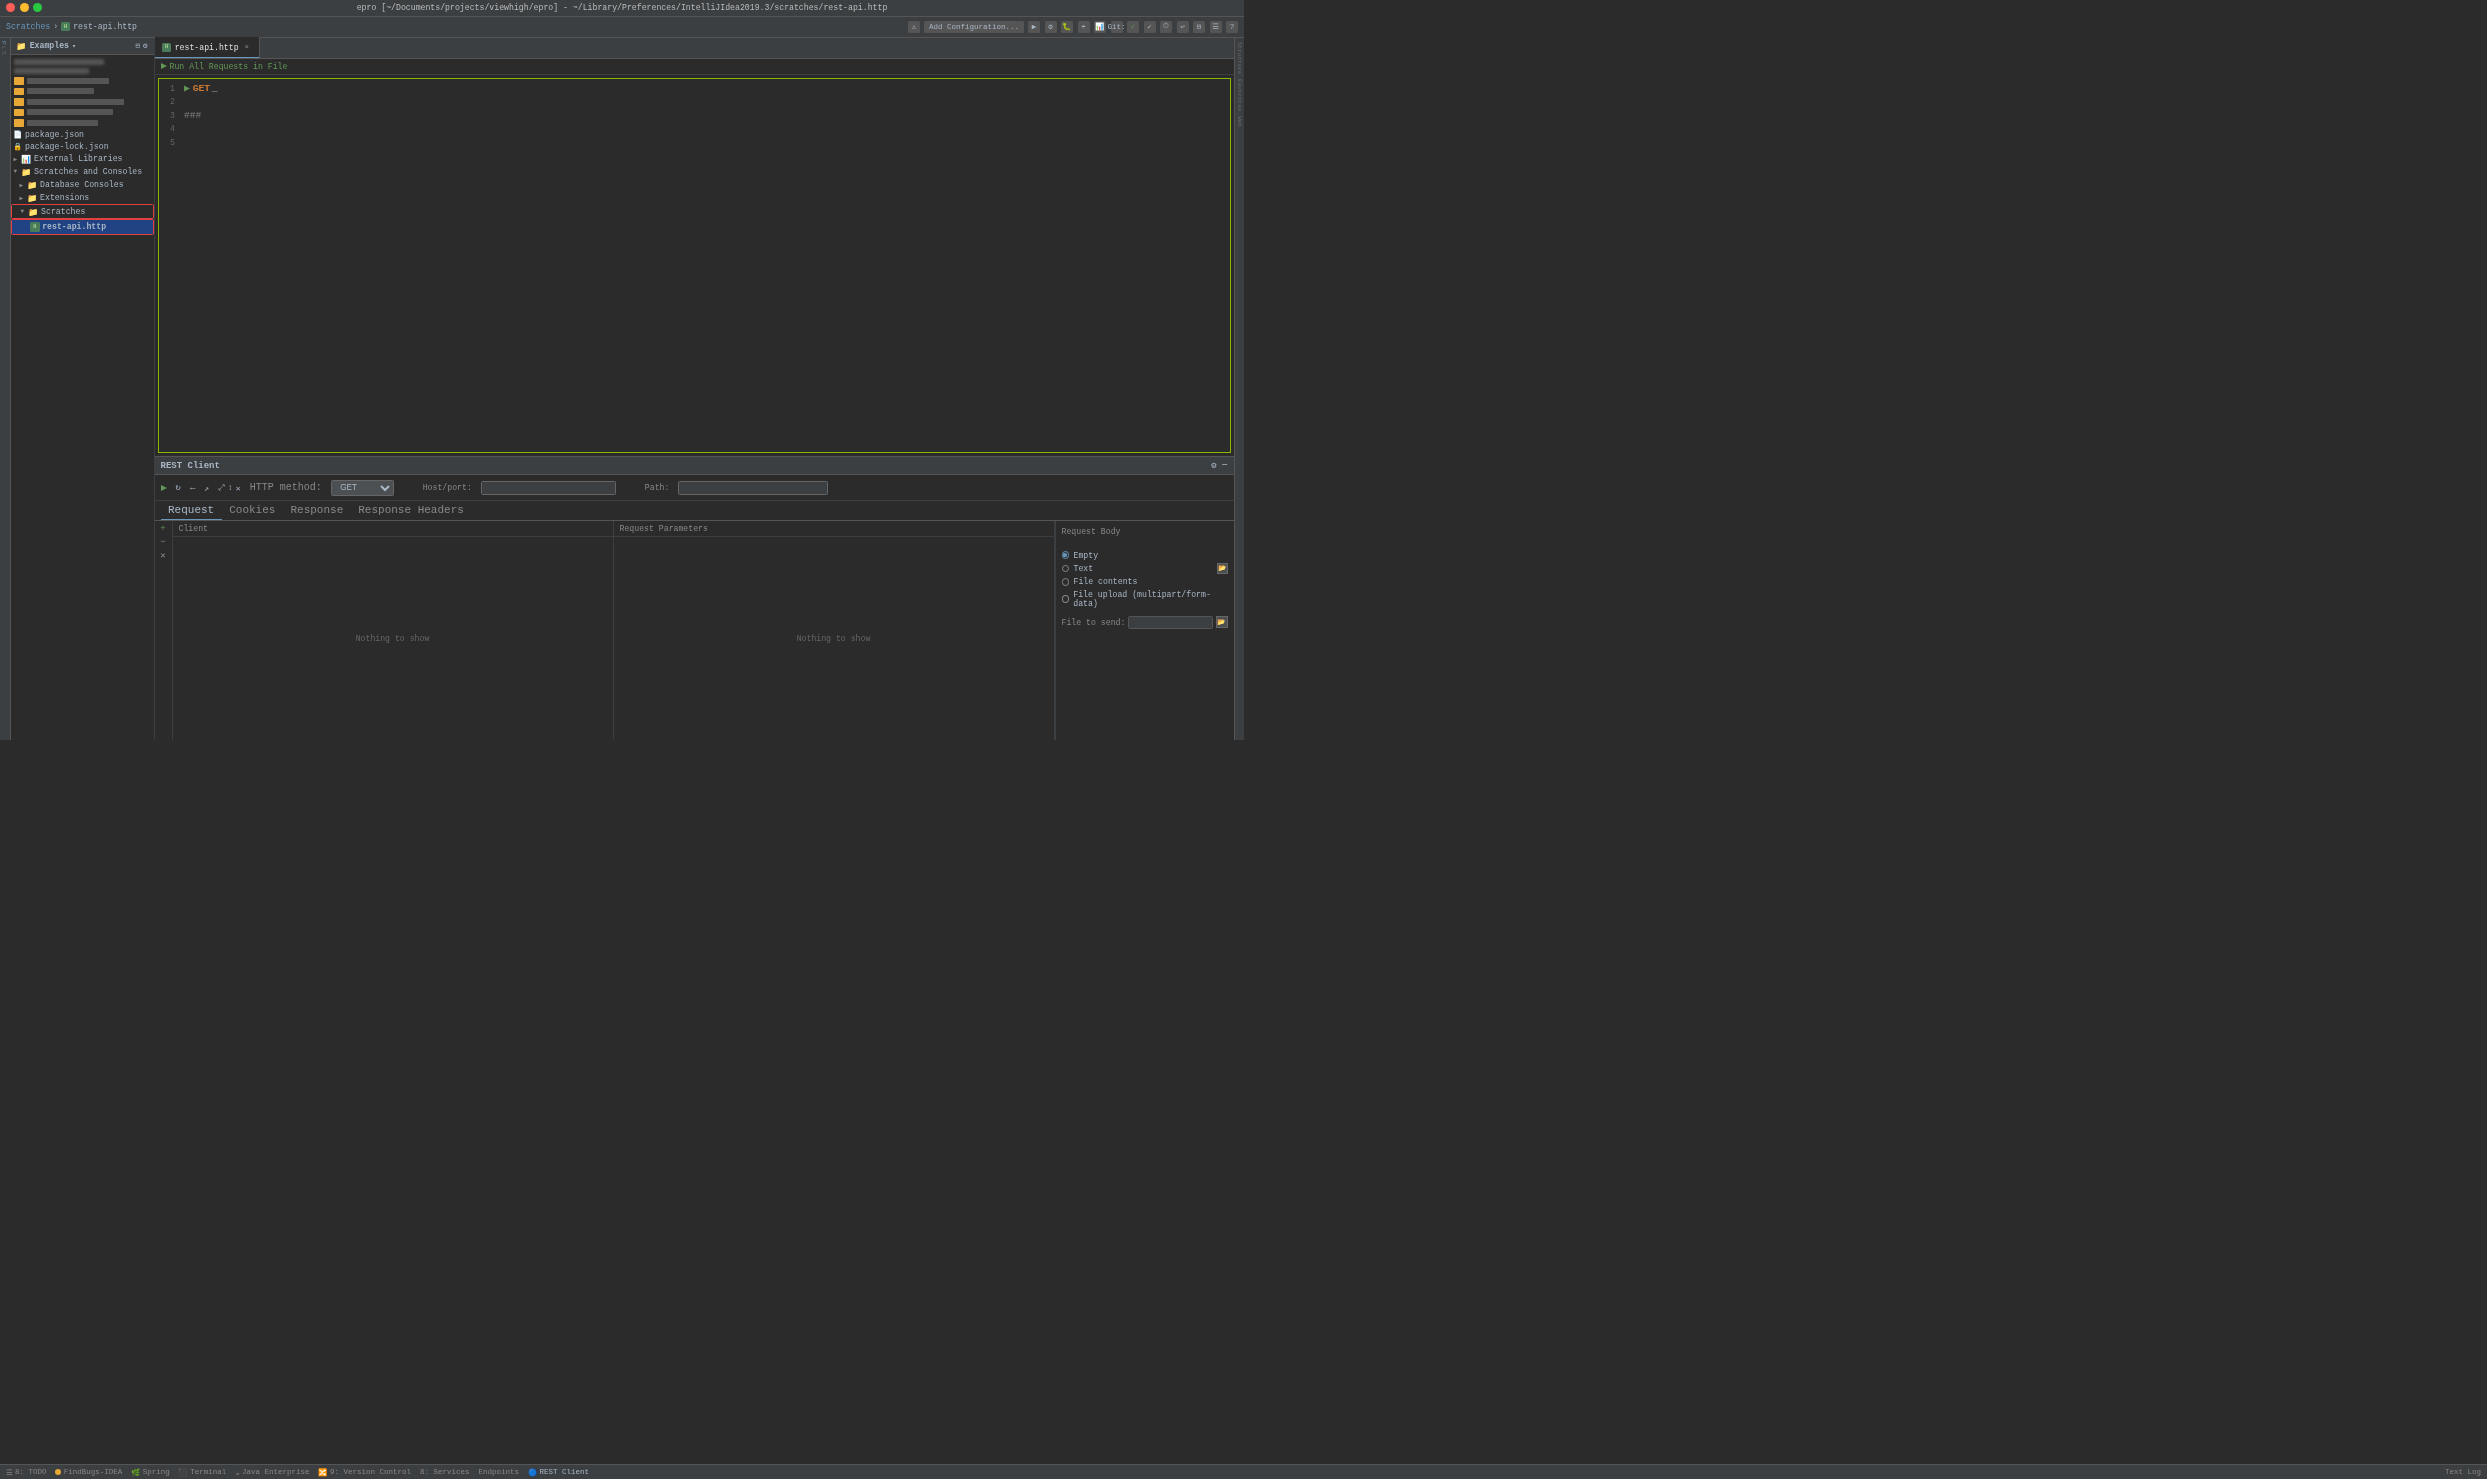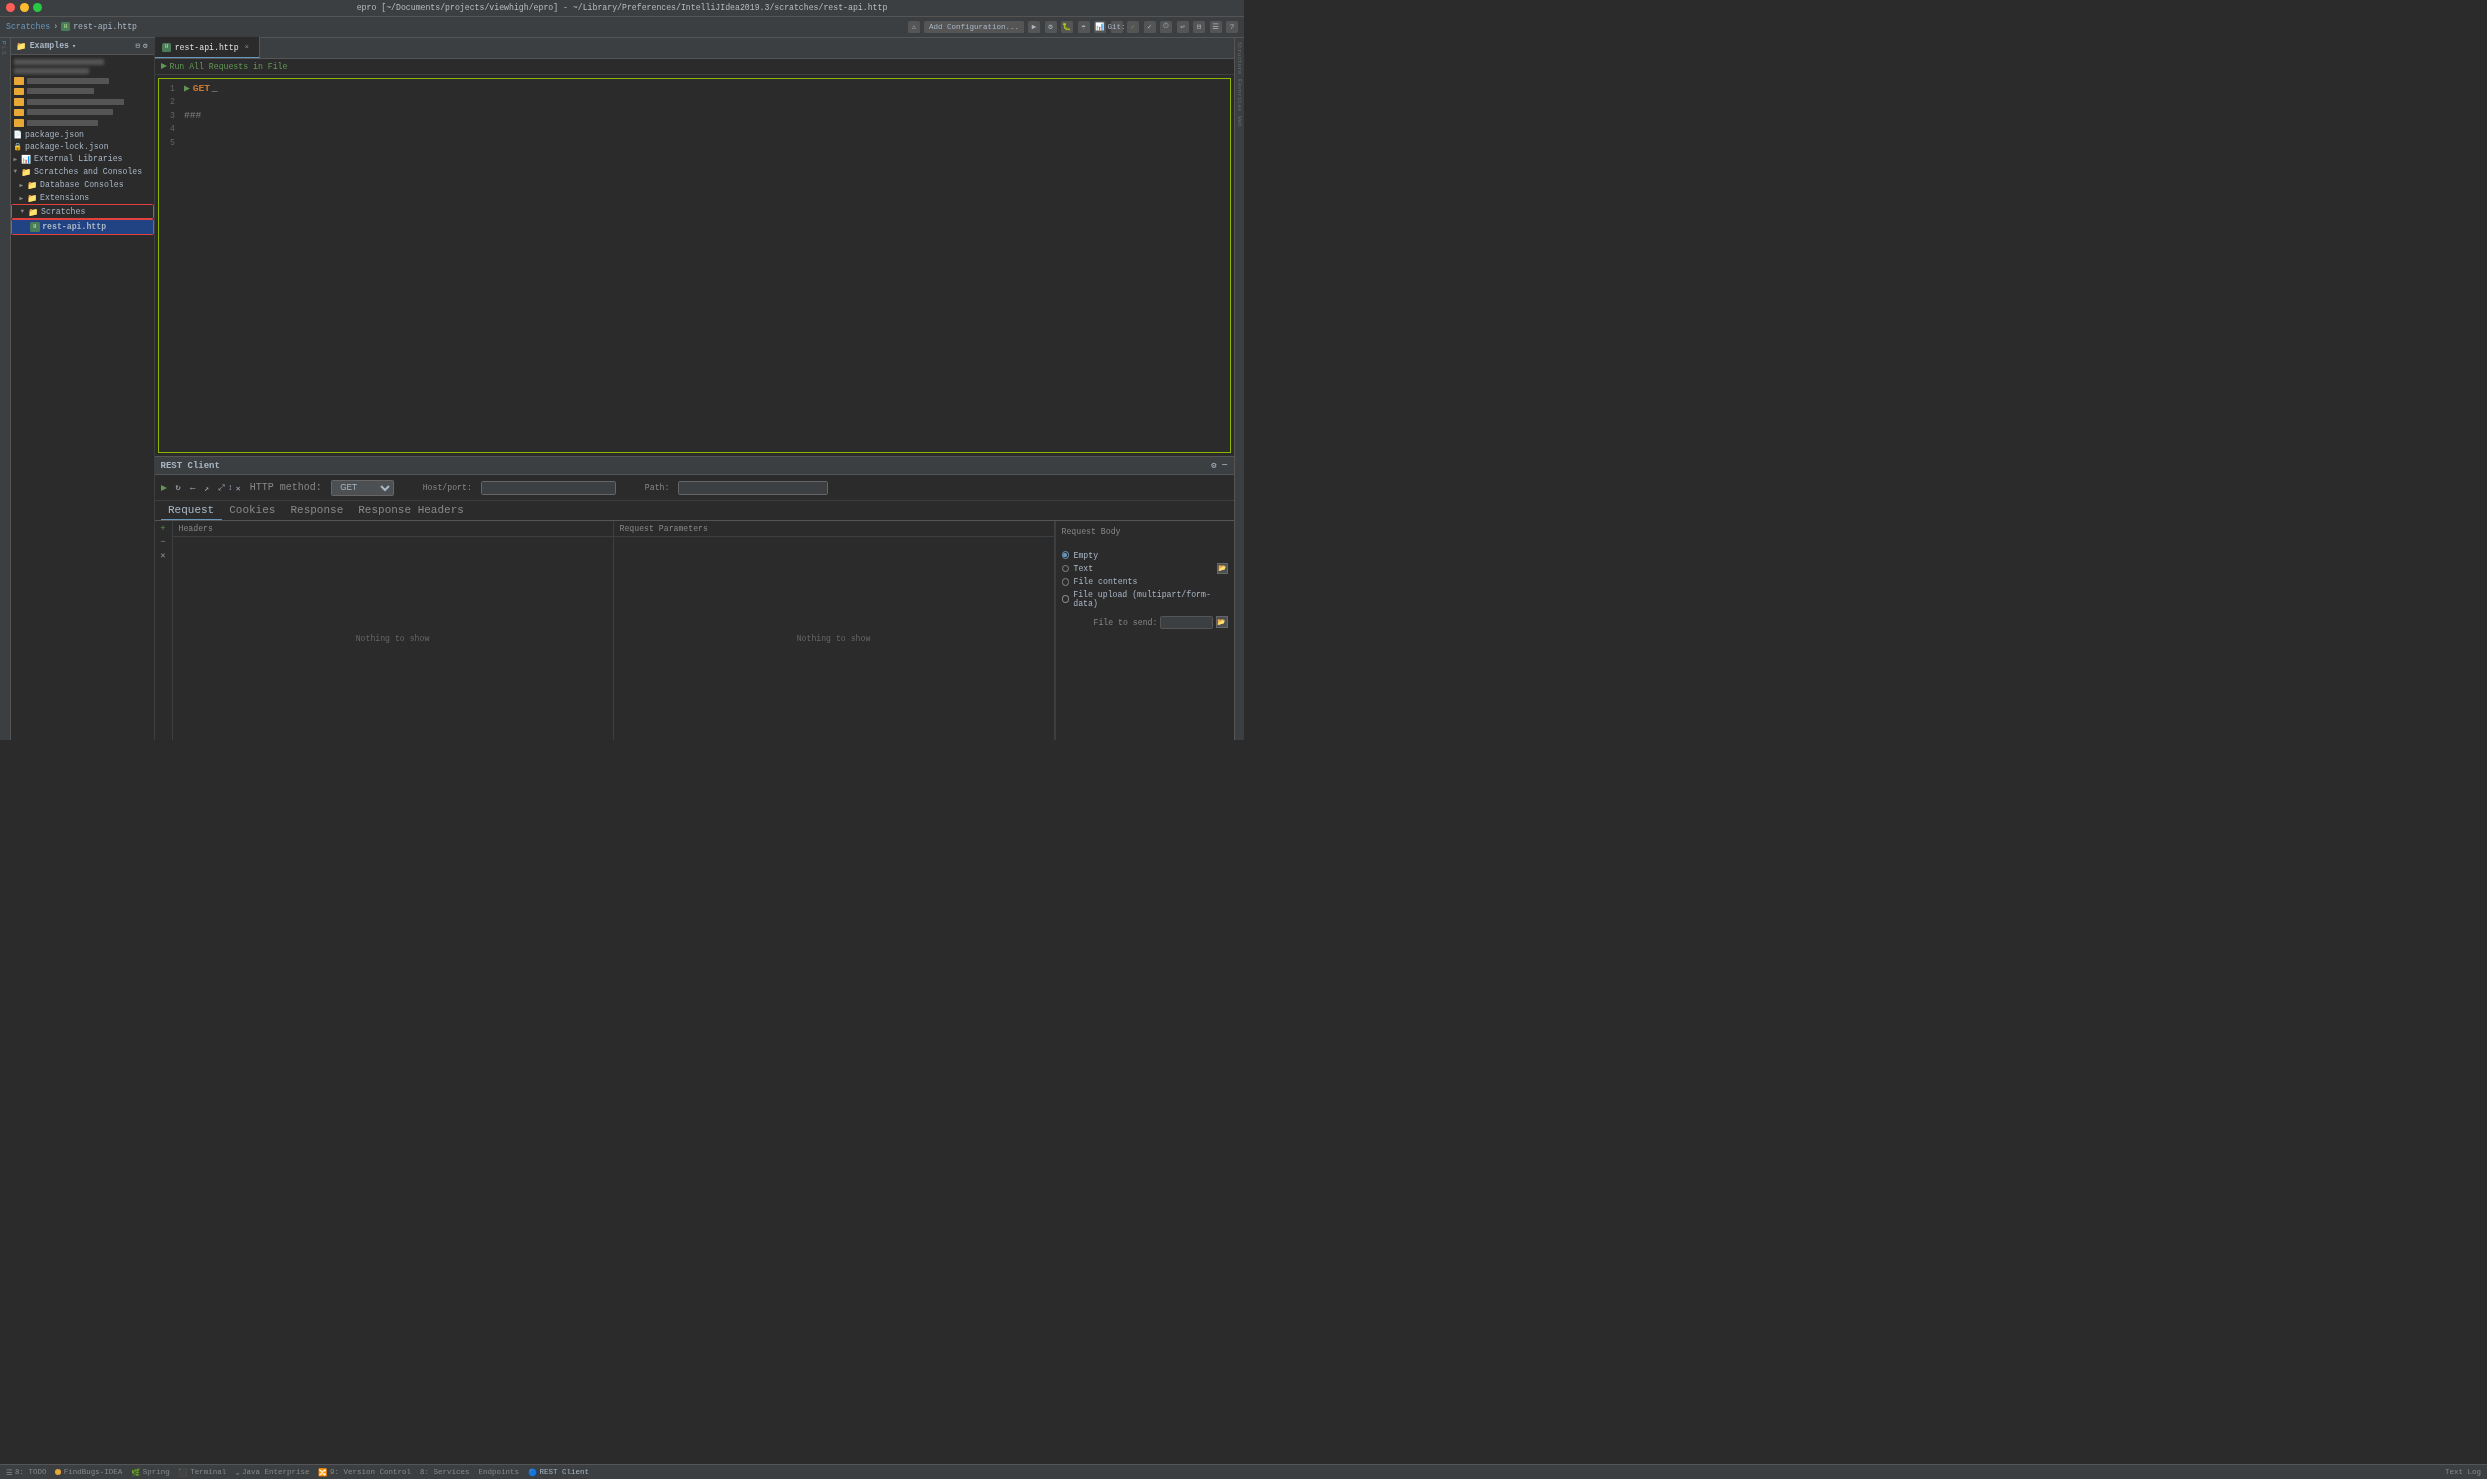--- a/index.html
+++ b/index.html
@@ -478,21 +478,20 @@
     .radio-dot {
       width: 3.7px; height: 3.7px;
       border-radius: 50%;
       background: #6897bb;
     }
     .file-send-row {
       display: flex;
       align-items: center;
       gap: 3px;
       margin-top: 3px;
-      margin-left: 32px;
     }
     .file-send-label {
       font-size: 8.2px;
       color: #888;
     }
     .file-send-input {
       flex: 1;
       background: #3c3f41;
       border: 0.7px solid #555;
       height: 13.5px;
@@ -822,21 +821,21 @@
 
         <div class="rest-left-icons-bar">
           <span style="font-size:9px;cursor:pointer;color:#629755;">+</span>
           <span style="font-size:9px;cursor:pointer;color:#888;">−</span>
           <span style="font-size:9px;cursor:pointer;color:#888;">✕</span>
         </div>
 
         <div class="rest-sections">
 
           <div class="rest-section">
-            <div class="rest-section-title">Headers</div>
+            <div class="rest-section-title">Client</div>
             <div class="rest-section-empty">Nothing to show</div>
           </div>
 
           <div class="rest-section">
             <div class="rest-section-title">Request Parameters</div>
             <div class="rest-section-empty">Nothing to show</div>
           </div>
 
           <div class="rest-body-section">
             <div class="rest-body-title">Request Body</div>

